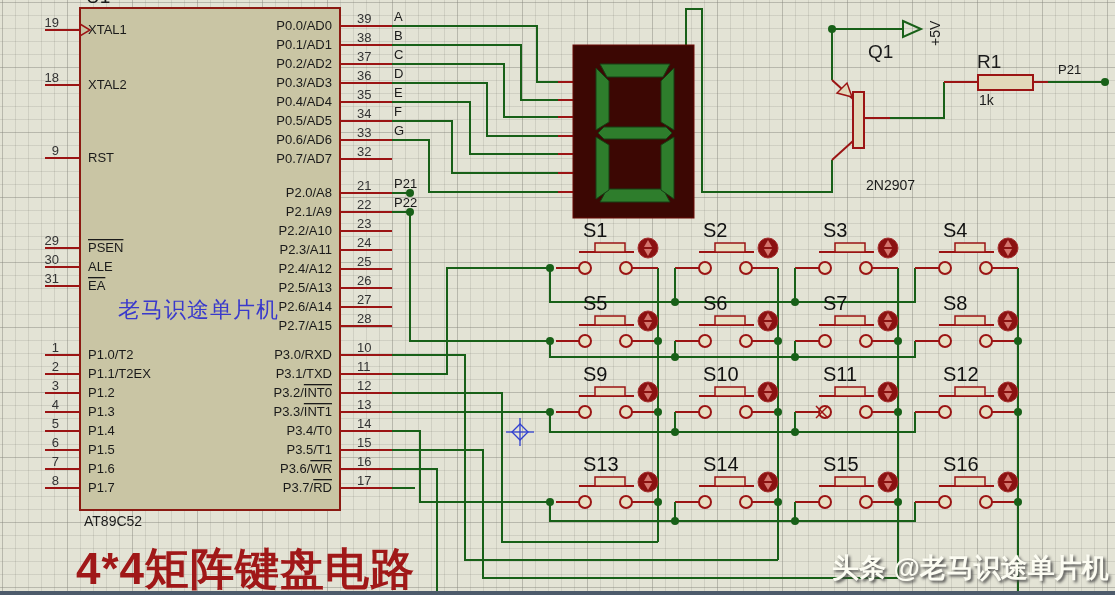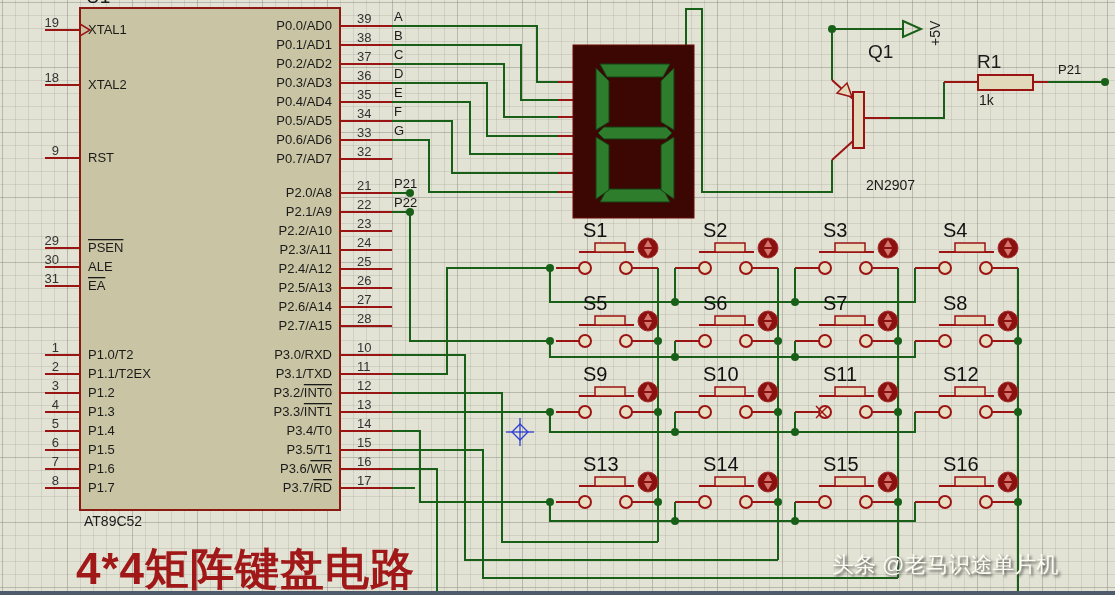--- a/index.html
+++ b/index.html
@@ -23,21 +23,21 @@
   .netlbl{font-size:13px;fill:#1a1a1a;}
   .slabel{font-size:20px;fill:#111;}
   .reflabel{font-size:19px;fill:#1a1a1a;}
   .partlabel{font-size:14px;fill:#1a1a1a;}
   .bar{text-decoration:overline;}
   #title{
     position:absolute;left:76px;top:540px;font-size:44px;font-weight:bold;
     color:#a01818;letter-spacing:1px;white-space:nowrap;
   }
   #wm-bottom{
-    position:absolute;left:832px;top:550px;font-size:22px;font-weight:normal;
+    position:absolute;left:832px;top:550px;font-size:27px;font-weight:bold;
     color:#fcfcf2;text-shadow:2px 2px 3px rgba(70,70,70,0.95);white-space:nowrap;
   }
   #wm-chip{
     position:absolute;left:118px;top:295px;font-size:22px;color:#3939cc;
     letter-spacing:1px;white-space:nowrap;
   }
   #bottom-bar{position:absolute;left:0;top:591px;width:1115px;height:4px;background:#4d5b6b;}
 </style>
 </head>
 <body>
@@ -521,16 +521,17 @@
       <line x1="816" y1="406" x2="828" y2="418"></line>
         <line x1="816" y1="418" x2="828" y2="406"></line>
     </g>
     <g stroke="#2f3fd0" stroke-width="1.3" fill="none">
       <line x1="506" y1="432" x2="534" y2="432"></line>
         <line x1="520" y1="418" x2="520" y2="446"></line>
       <polygon points="520,424 528,432 520,440 512,432"></polygon>
     </g>
   </svg>
 
+  <div id="wm-chip">老马识途单片机</div>
   <div id="title">4*4矩阵键盘电路</div>
   <div id="wm-bottom">头条 @老马识途单片机</div>
   <div id="bottom-bar"></div>
 </div>
 
 </body></html>

